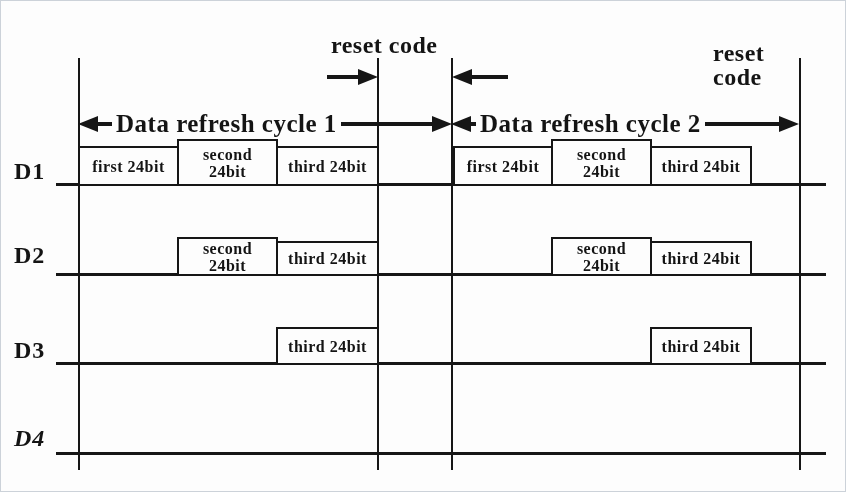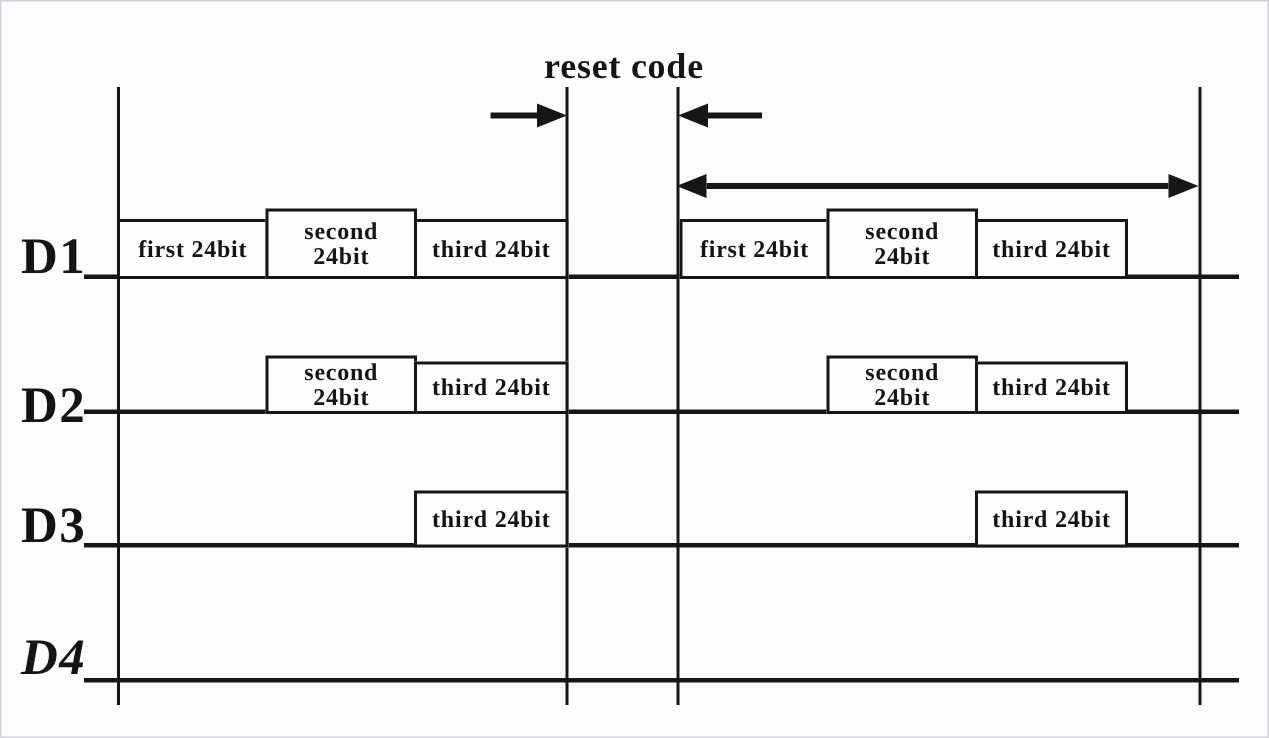--- a/index.html
+++ b/index.html
@@ -9,60 +9,60 @@
     background:#fdfdfd;
     border:1px solid #ccd2d9;
     box-sizing:border-box;
     overflow:hidden;
     font-family:"Liberation Serif","DejaVu Serif",serif;
     font-weight:bold;
     color:#141414;
   }
   .vline{position:absolute;width:2px;background:#161616;}
   .hline{position:absolute;height:3px;background:#161616;}
-  .sig-label{position:absolute;left:13px;font-size:34px;line-height:27px;letter-spacing:1px;}
+  .sig-label{position:absolute;left:13px;font-size:24px;line-height:27px;letter-spacing:1px;}
   .box{
     position:absolute;
     border:2px solid #161616;
     box-sizing:border-box;
     background:#fdfdfd;
     display:flex;align-items:center;justify-content:center;
     text-align:center;
     font-size:16px;line-height:17px;letter-spacing:0.5px;
     white-space:pre-line;
   }
   .shaft{background:#161616;height:4px;}
   .head{width:0;height:0;border-top:8px solid transparent;border-bottom:8px solid transparent;}
   .head-right{border-left:20px solid #161616;}
   .head-left{border-right:20px solid #161616;}
   .cycle-arrow{
     position:absolute;height:32px;
     display:flex;align-items:center;
   }
   .cycle-arrow .label{font-size:25px;line-height:26px;padding:0 4px;white-space:nowrap;letter-spacing:0.5px;}
-  .annot{position:absolute;text-align:center;font-size:24px;line-height:26px;letter-spacing:0.5px;white-space:pre-line;}
+  .annot{position:absolute;font-size:24px;line-height:26px;letter-spacing:0.5px;white-space:pre-line;}
   .abs{position:absolute;}
 </style>
 </head>
 <body>
 
 <div id="diagram">
 
   <div class="vline" style="left:77px;top:57px;height:412px;"></div>
   <div class="vline" style="left:376px;top:57px;height:412px;"></div>
   <div class="vline" style="left:450px;top:57px;height:412px;"></div>
   <div class="vline" style="left:798px;top:57px;height:412px;"></div>
 
   <div class="hline" style="left:55px;top:182px;width:770px;"></div>
   <div class="hline" style="left:55px;top:272px;width:770px;"></div>
   <div class="hline" style="left:55px;top:361px;width:770px;"></div>
   <div class="hline" style="left:55px;top:451px;width:770px;"></div>
 
   <div class="sig-label" style="top:157px;">D1</div>
-  <div class="sig-label" style="top:256px;">D2</div>
+  <div class="sig-label" style="top:241px;">D2</div>
   <div class="sig-label" style="top:336px;text-align:right;">D3</div>
   <div class="sig-label" style="top:424px;font-style:italic;">D4</div>
 
   <div class="box" style="left:77px;top:145px;width:101px;height:40px;">first 24bit</div>
   <div class="box" style="left:176px;top:138px;width:101px;height:47px;">second
 24bit</div>
   <div class="box" style="left:275px;top:145px;width:103px;height:40px;">third 24bit</div>
 
   <div class="box" style="left:452px;top:145px;width:100px;height:40px;">first 24bit</div>
   <div class="box" style="left:550px;top:138px;width:101px;height:47px;">second
@@ -81,22 +81,32 @@
 
   <div class="annot" style="left:330px;top:5px;width:170px;">
     <div>reset code</div>
   </div>
 
   <div class="shaft abs" style="left:326px;top:74px;width:32px;"></div>
   <div class="head head-right abs" style="left:357px;top:68px;"></div>
   <div class="head head-left abs" style="left:451px;top:68px;"></div>
   <div class="shaft abs" style="left:469px;top:74px;width:38px;"></div>
 
+  <div class="cycle-arrow" style="left:77px;top:107px;width:374px;">
+    <div class="head head-left"></div>
+    <div class="shaft" style="width:14px;"></div>
+    <div class="label">Data refresh cycle 1</div>
+    <div class="shaft" style="flex:1;"></div>
+    <div class="head head-right"></div>
+  </div>
 
   <div class="cycle-arrow" style="left:450px;top:107px;width:348px;">
     <div class="head head-left"></div>
     <div class="shaft" style="width:5px;"></div>
+    <div class="label">Data refresh cycle 2</div>
     <div class="shaft" style="flex:1;"></div>
     <div class="head head-right"></div>
   </div>
 
+  <div class="annot" style="left:712px;top:40px;width:88px;line-height:24px;">reset
+code</div>
 
 </div>
 
 </body></html>

